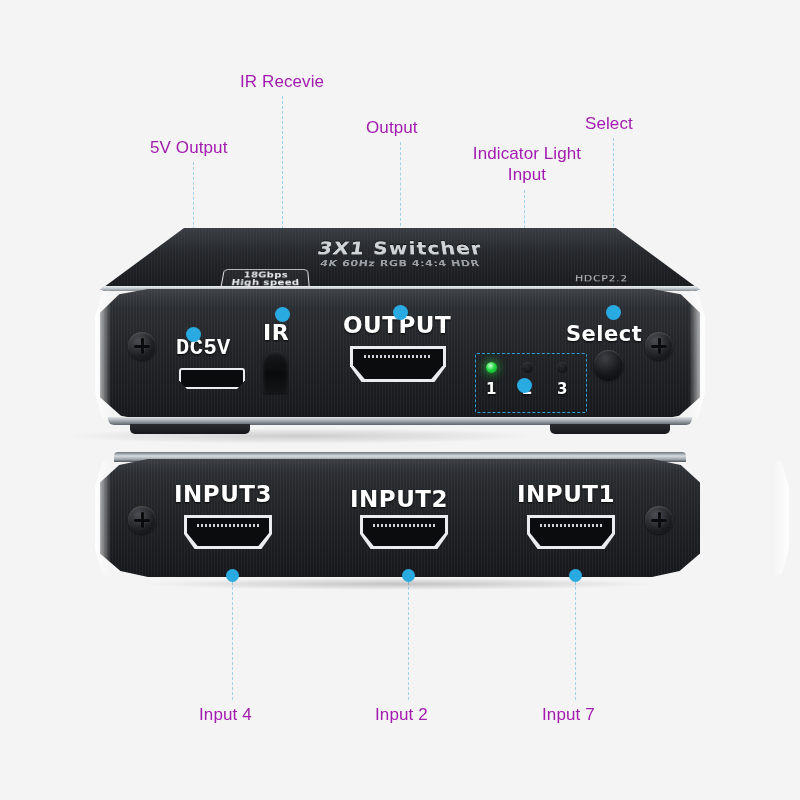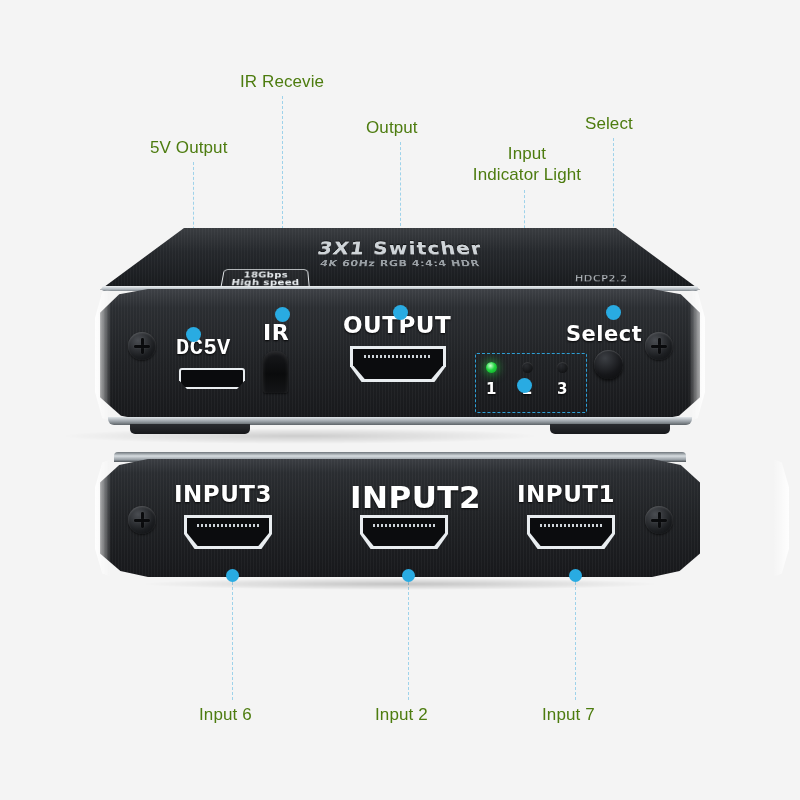--- a/index.html
+++ b/index.html
@@ -7,21 +7,21 @@
     width:800px;height:800px;
     background:#f4f4f4;
     font-family:"Liberation Sans", sans-serif;
     overflow:hidden;
   }
   #stage{position:relative;width:800px;height:800px;}
 
   
   .callout{
     position:absolute;
-    color:#4d7c0f;
+    color:#a21caf;
     font-size:17px;
     line-height:21px;
     white-space:nowrap;
     text-align:center;
     letter-spacing:.1px;
   }
   .callout.two-line{white-space:normal;}
 
   
   .leader{
@@ -256,26 +256,26 @@
 </style>
 </head>
 <body>
 
 <div id="stage">
 
   <div class="callout" style="left:150px;top:137px;">5V Output</div>
   <div class="callout" style="left:240px;top:71px;">IR Recevie</div>
   <div class="callout" style="left:366px;top:117px;">Output</div>
   <div class="callout two-line" style="left:462px;top:143px;width:130px;">
+    <div>Indicator Light</div>
     <div>Input</div>
-    <div>Indicator Light</div>
   </div>
   <div class="callout" style="left:585px;top:113px;">Select</div>
 
-  <div class="callout" style="left:199px;top:704px;">Input 6</div>
+  <div class="callout" style="left:199px;top:704px;">Input 4</div>
   <div class="callout" style="left:375px;top:704px;">Input 2</div>
   <div class="callout" style="left:542px;top:704px;">Input 7</div>
 
   <div class="leader" style="left:193px;top:162px;height:172px;"></div>
   <div class="leader" style="left:282px;top:96px;height:218px;"></div>
   <div class="leader" style="left:400px;top:142px;height:170px;"></div>
   <div class="leader" style="left:524px;top:190px;height:195px;"></div>
   <div class="leader" style="left:613px;top:138px;height:174px;"></div>
 
   <div class="leader" style="left:232px;top:582px;height:118px;"></div>
@@ -345,21 +345,21 @@
     <div class="bd-edge-r"></div>
 
     <div class="screw" style="left:28px;top:54px;"></div>
     <div class="screw" style="left:545px;top:54px;"></div>
 
     <div class="port-label" style="left:74px;top:29px;font-size:23px;">INPUT3</div>
     <div class="hdmi sm" style="left:84px;top:63px;">
         <i></i>
       </div>
 
-    <div class="port-label" style="left:250px;top:27px;font-size:31px;">INPUT2</div>
+    <div class="port-label" style="left:250px;top:34px;font-size:23px;">INPUT2</div>
     <div class="hdmi sm" style="left:260px;top:63px;">
         <i></i>
       </div>
 
     <div class="port-label" style="left:417px;top:29px;font-size:23px;">INPUT1</div>
     <div class="hdmi sm" style="left:427px;top:63px;">
         <i></i>
       </div>
   </div>
   <div class="bd-shadow" style="left:140px;top:578px;width:520px;"></div>

